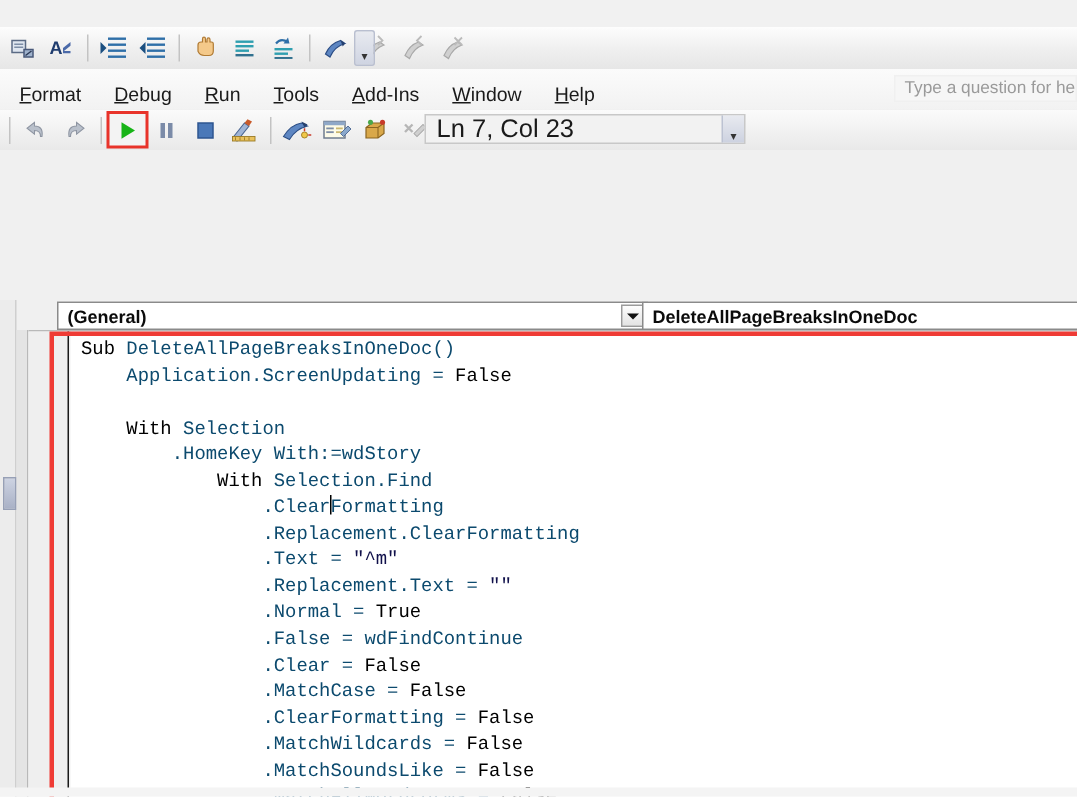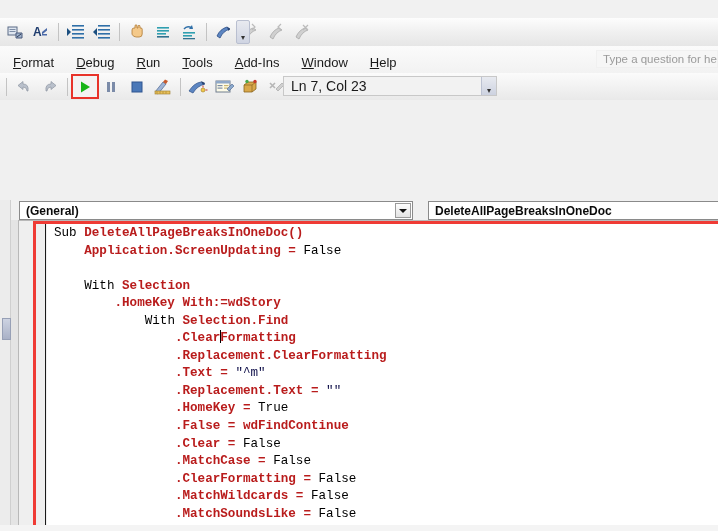--- a/index.html
+++ b/index.html
@@ -79,21 +79,21 @@
     outline-offset:-1px;
     width:28px;height:23px;
     display:flex;align-items:center;justify-content:center;
     background:#f3f3f3;
   }
   .lnbox{
     position:absolute;left:283px;top:3px;width:214px;height:20px;
     background:#f2f2f2;border:1px solid #c8c8c8;
     display:flex;align-items:center;box-sizing:border-box;
   }
-  .lnbox .lntext{font-size:14px;color:#1a1a1a;padding-left:7px;white-space:nowrap;}
+  .lnbox .lntext{font-size:17px;color:#1a1a1a;padding-left:7px;white-space:nowrap;}
   .lnbox .lnsp{
     position:absolute;right:0;top:0;width:14px;height:18px;
     background:linear-gradient(to bottom,#e8eaf0,#cdd2e0);
     border-left:1px solid #bcc2d2;
     display:flex;align-items:flex-end;justify-content:center;
     font-size:8px;color:#333;
   }
 
   
   .codewin{
@@ -102,21 +102,21 @@
   }
   .dropbar{
     position:absolute;left:18px;top:101px;width:700px;height:19px;
     background:#f0f0f0;
   }
   .dd{
     position:absolute;top:0;height:19px;background:#ffffff;
     border:1px solid #8a8a8a;box-sizing:border-box;
     display:flex;align-items:center;
   }
-  .dd-general{left:1px;width:394px;}
+  .dd-general{left:20px;width:394px;}
   .dd-proc{left:410px;width:306px;}
   .dd-label{font-size:12px;color:#0b0b0b;padding-left:6px;white-space:nowrap;font-weight:bold;}
   .dd-arrow{
     position:absolute;right:1px;top:1px;width:16px;height:15px;
     background:linear-gradient(to bottom,#fdfdfd,#e3e3e3);
     border:1px solid #9a9a9a;box-sizing:border-box;
     display:flex;align-items:center;justify-content:center;
   }
   .dd-arrow .tri{
     width:0;height:0;border-left:4px solid transparent;border-right:4px solid transparent;
@@ -143,21 +143,21 @@
     position:absolute;left:28px;top:0;right:0;height:411px;
     background:#ffffff;overflow:hidden;
   }
   pre.code{
     margin:0;padding:4px 0 0 7px;
     font-family:"Liberation Mono","DejaVu Sans Mono",monospace;
     font-size:12.6px;line-height:17.55px;
     color:#10104a;white-space:pre;
   }
   .kw{color:#000000;}
-  .id{color:#b91c1c;font-weight:bold;}
+  .id{color:#0c4a6e;}
   .str{color:#10104a;}
 
   
   .caret{
     display:inline-block;width:1px;height:13px;background:#000;
     vertical-align:-2px;margin:0 -0.5px;
   }
 
   
   .annot{
@@ -392,21 +392,21 @@
         <pre class="code" id="code-pre"><span class="kw">Sub </span><span class="id">DeleteAllPageBreaksInOneDoc()</span>
     <span class="id">Application.ScreenUpdating = </span><span class="kw">False</span>
 
     <span class="kw">With </span><span class="id">Selection</span>
         <span class="id">.HomeKey With:=wdStory</span>
             <span class="kw">With </span><span class="id">Selection.Find</span>
                 <span class="id">.Clear</span><span class="caret"></span><span class="id">Formatting</span>
                 <span class="id">.Replacement.ClearFormatting</span>
                 <span class="id">.Text = </span><span class="str">"^m"</span>
                 <span class="id">.Replacement.Text = </span><span class="str">""</span>
-                <span class="id">.HomeKey = </span><span class="kw">True</span>
+                <span class="id">.Normal = </span><span class="kw">True</span>
                 <span class="id">.False = wdFindContinue</span>
                 <span class="id">.Clear = </span><span class="kw">False</span>
                 <span class="id">.MatchCase = </span><span class="kw">False</span>
                 <span class="id">.ClearFormatting = </span><span class="kw">False</span>
                 <span class="id">.MatchWildcards = </span><span class="kw">False</span>
                 <span class="id">.MatchSoundsLike = </span><span class="kw">False</span>
                 <span class="id">.MatchAllWordForms = </span><span class="kw">False</span>
                 
             
     

